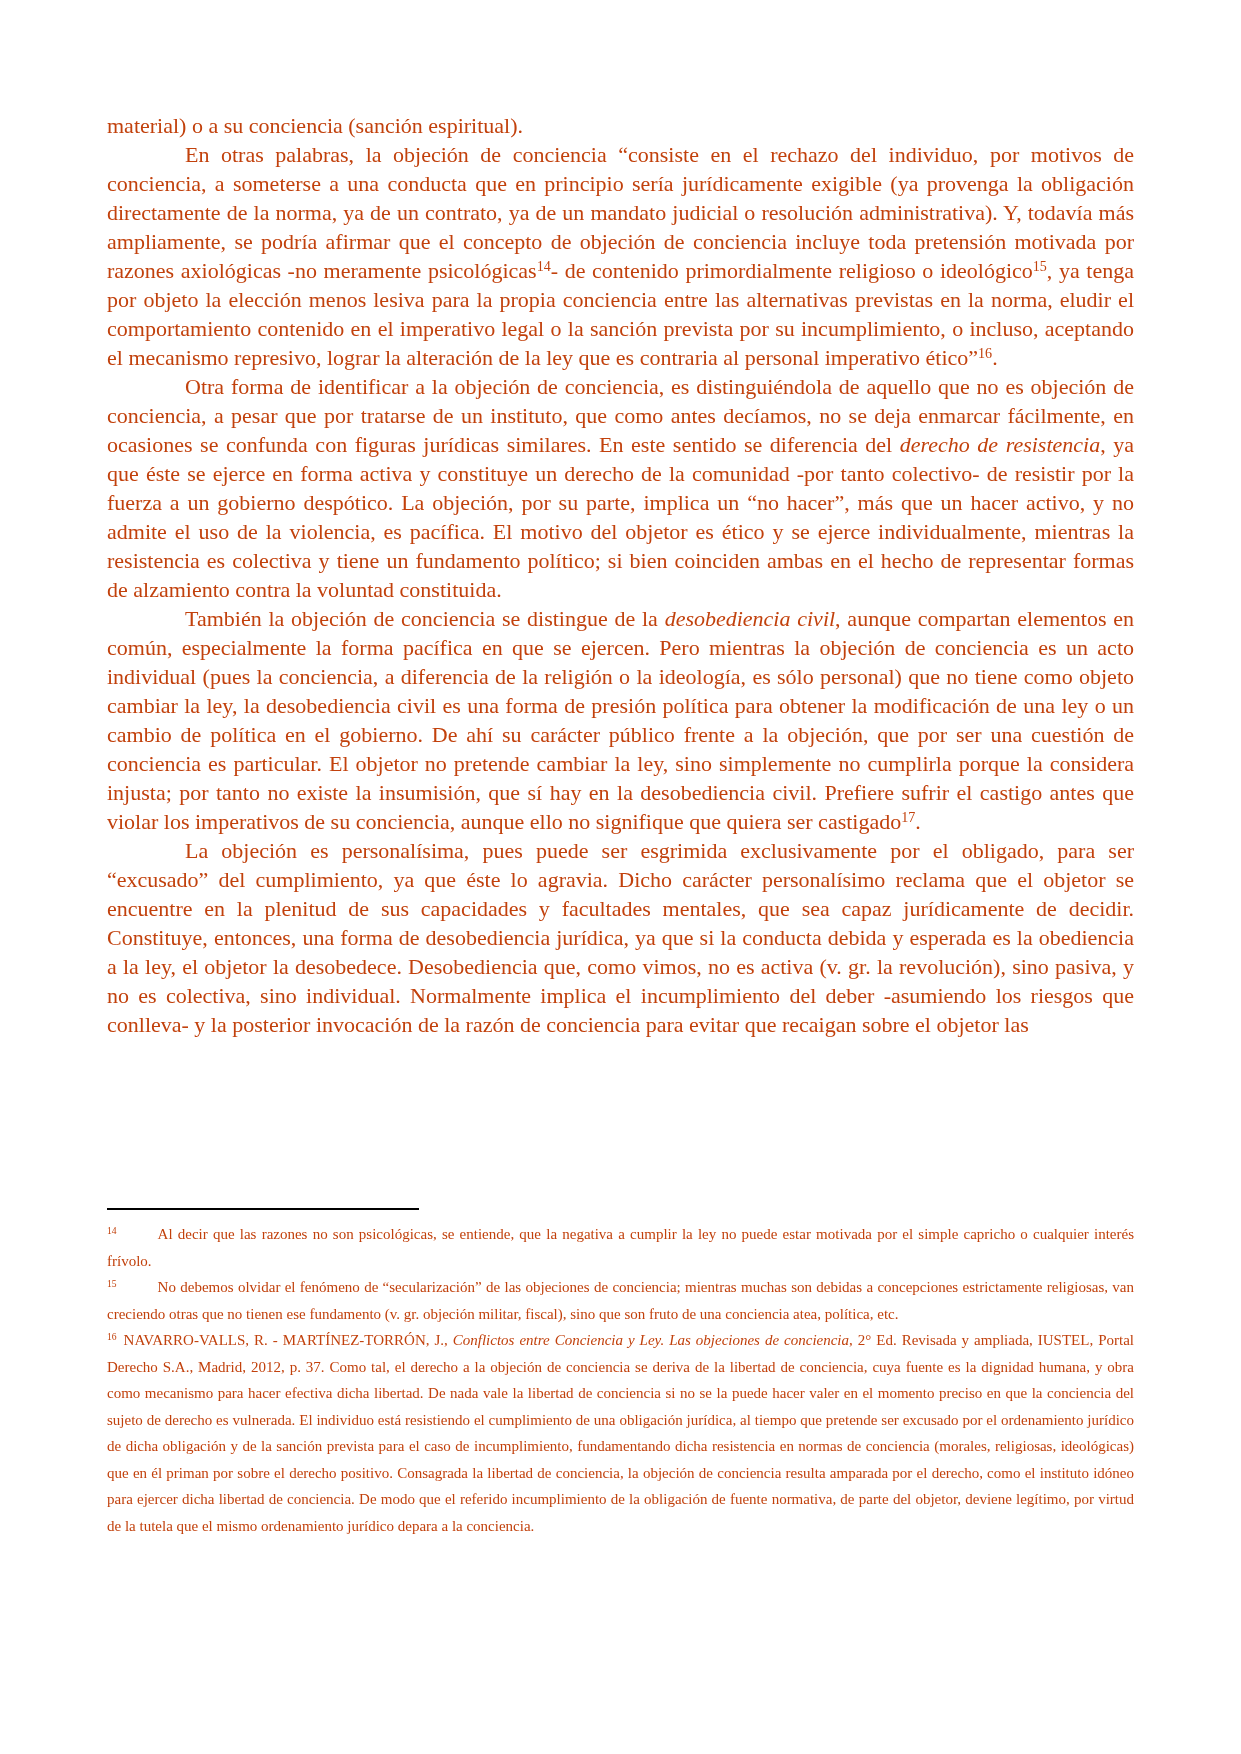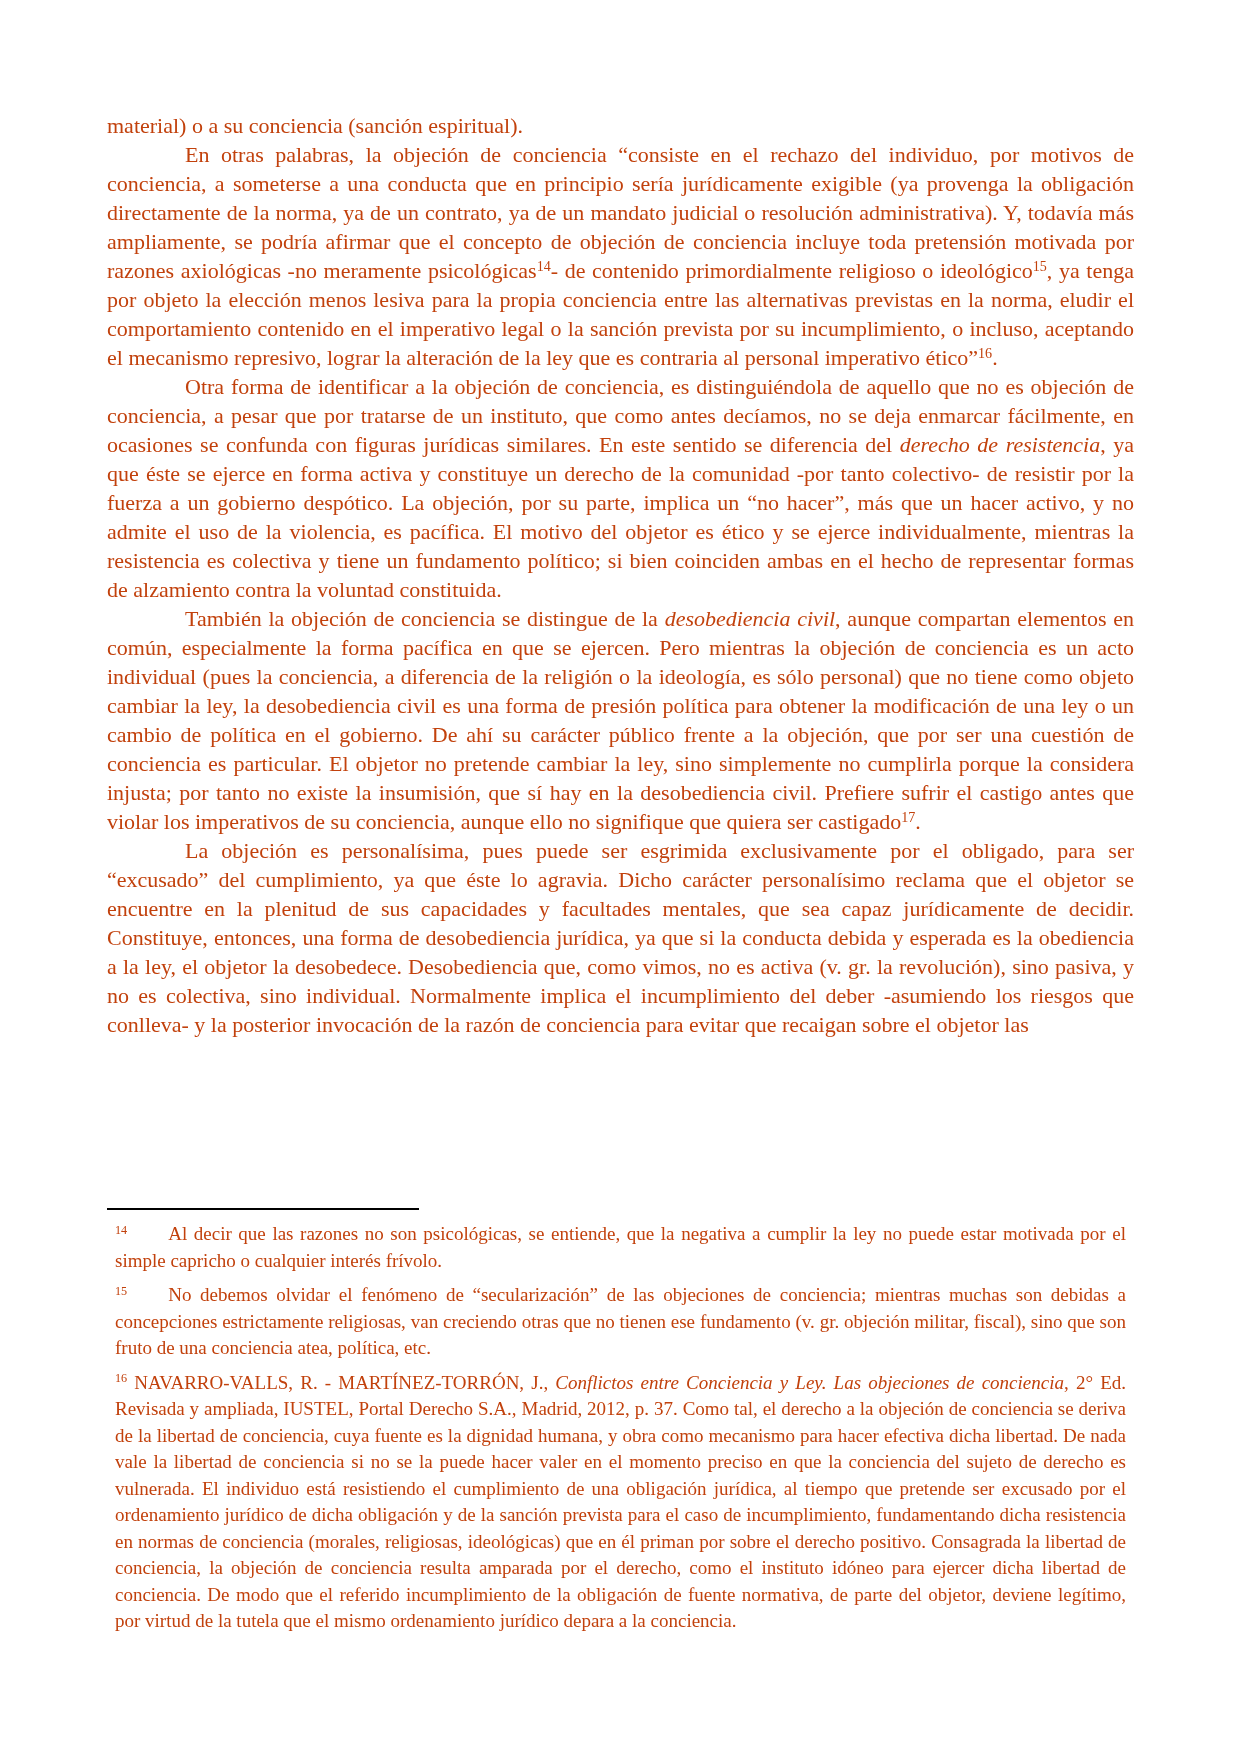--- a/index.html
+++ b/index.html
@@ -39,23 +39,23 @@
     top: 1208px;
     width: 1027px;
   }
   .fn-separator {
     width: 312px;
     height: 0;
     border-top: 2px solid #000000;
     margin: 0 0 11px 0;
   }
   .footnotes p.fnote {
-    margin: 8px;
+    margin: 0;
     padding: 0;
-    font-size: 19px;
+    font-size: 15px;
     line-height: 26.5px;
     text-align: justify;
   }
   sup.sup {
     font-size: 0.64em;
     line-height: 0;
     position: relative;
     top: -0.5em;
     vertical-align: baseline;
   }

